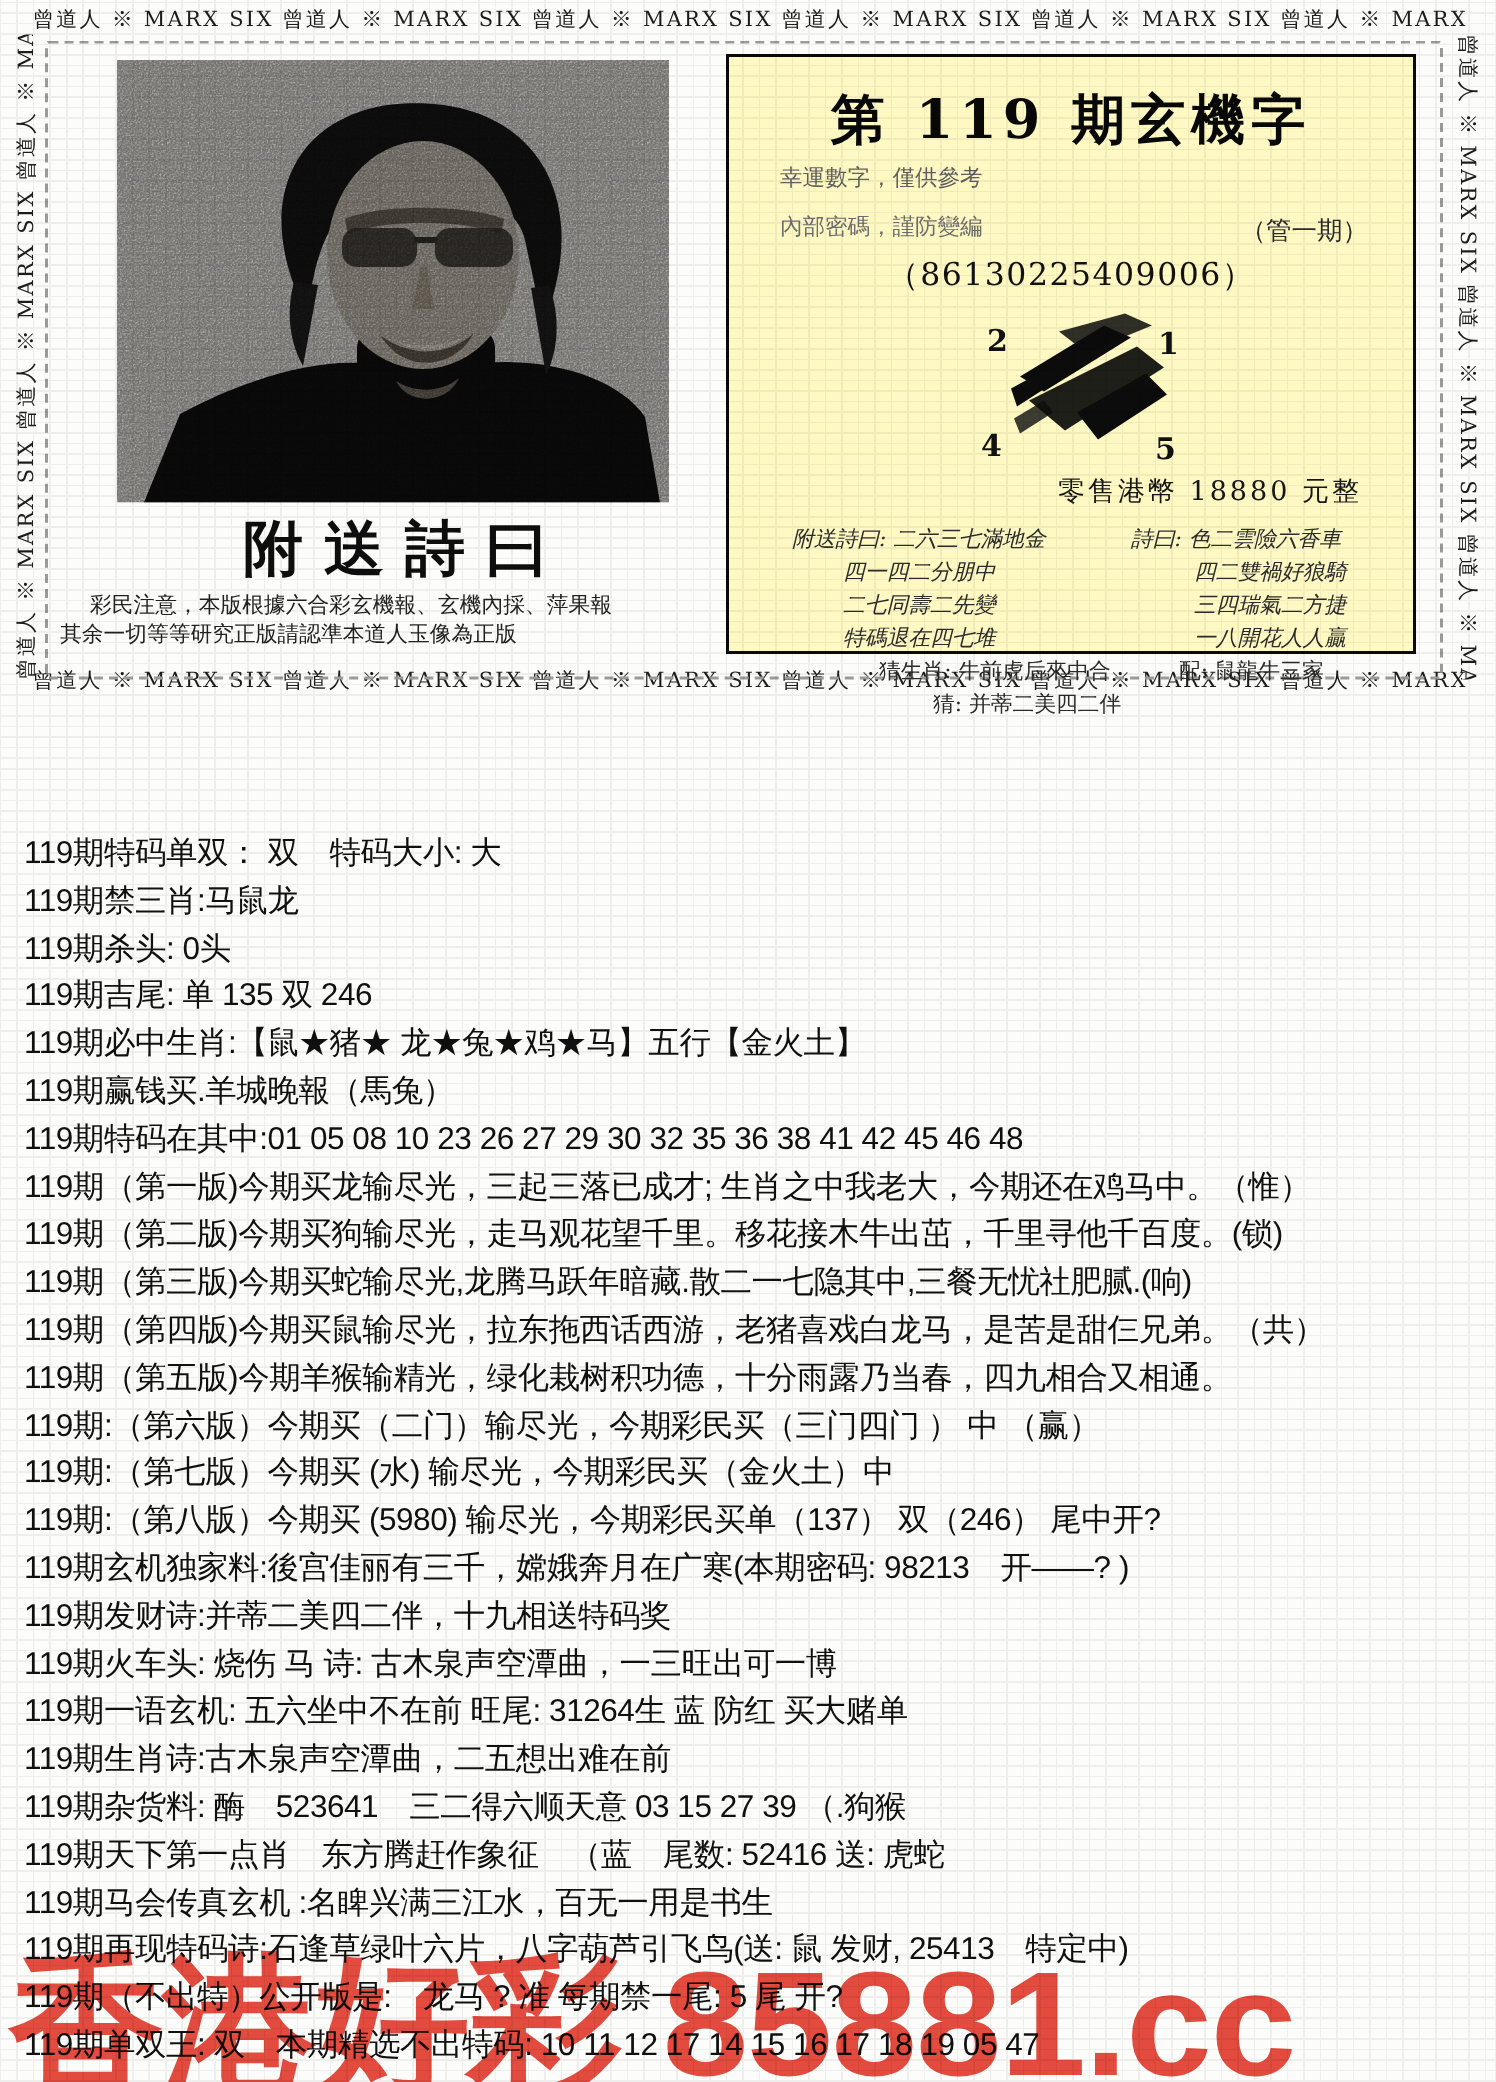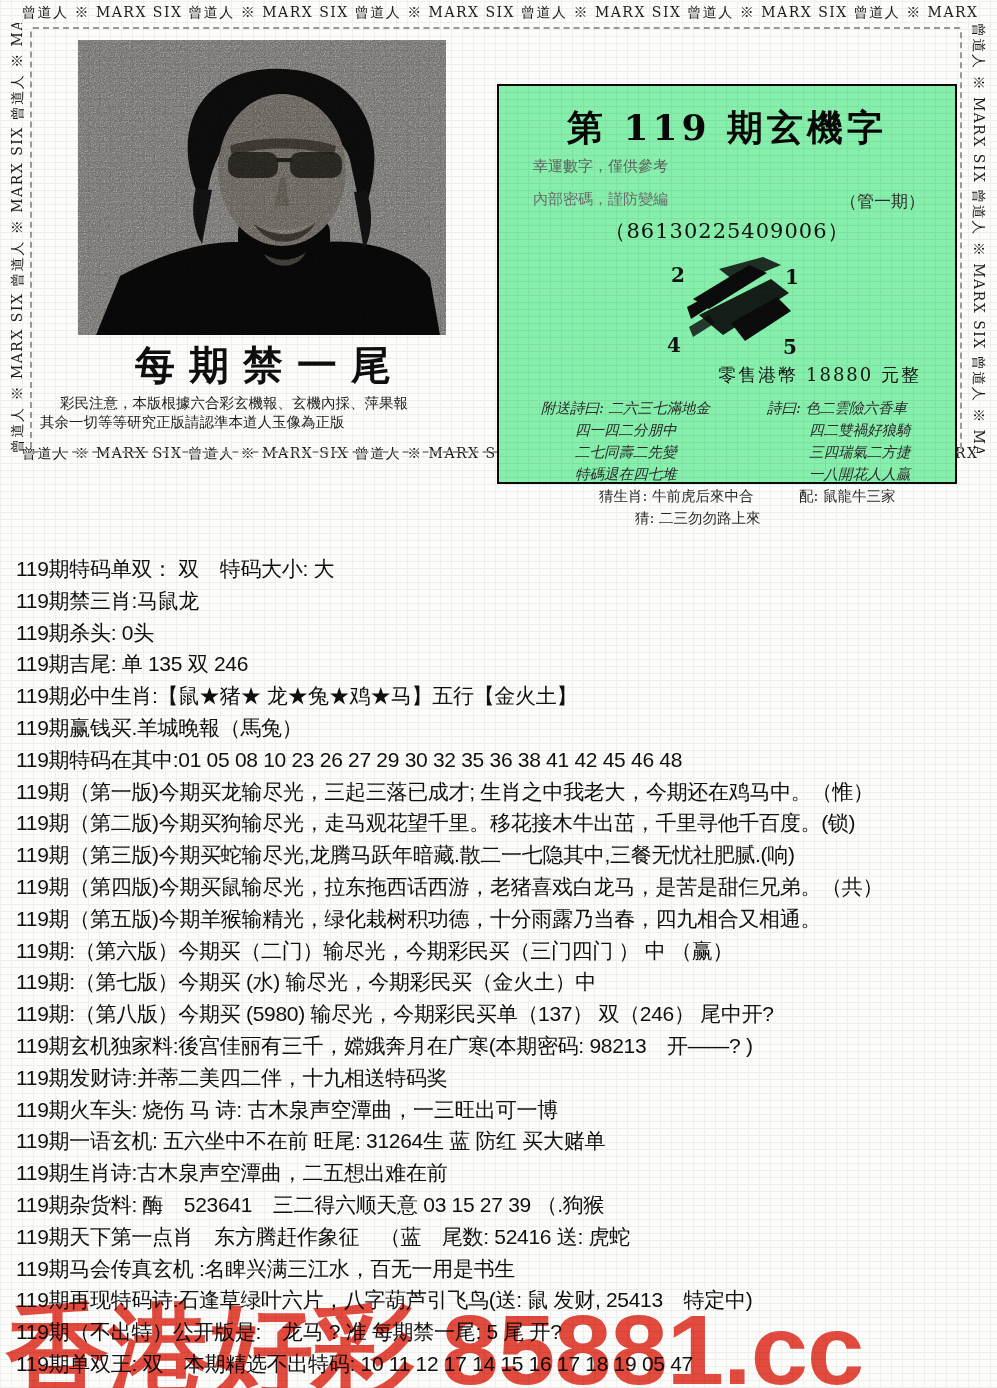--- a/index.html
+++ b/index.html
@@ -17,22 +17,22 @@
               border:2px dashed #9a9a9a;border-radius:3px;}
   
   #photo{position:absolute;left:78px;top:40px;width:368px;height:295px;background:#efede9;}
   #photo-caption{position:absolute;left:58px;top:338px;width:424px;text-align:center;
       font-family:"DejaVu Serif",serif;font-weight:bold;font-size:40px;letter-spacing:14px;color:#0e0e0e;}
   .photo-note{position:absolute;left:36px;width:452px;font-family:"DejaVu Serif",serif;
       font-size:14.5px;color:#222;white-space:nowrap;}
   #photo-note1{top:394px;left:60px;}
   #photo-note2{top:413px;left:40px;}
   
-  #mystery-box{position:absolute;left:497px;top:36px;width:456px;height:396px;
-      border:2px solid #0a0a0a;background:#86efac;margin-top:48px;}
+  #mystery-box{position:absolute;left:484px;top:36px;width:456px;height:396px;
+      border:2px solid #0a0a0a;background:#fef9c3;}
   #mb-title{margin-top:18px;text-align:center;font-family:"DejaVu Serif",serif;
       font-weight:bold;font-size:36px;letter-spacing:4px;color:#080808;}
   #mb-subrow{display:flex;justify-content:space-between;padding:14px 30px 0 34px;
       font-family:"DejaVu Serif",serif;}
   #mb-sub-left{font-size:15px;color:#6d6d6d;filter:blur(.4px);}
   #mb-sub-right{font-size:17px;color:#2a2a2a;}
   #mb-sub2{padding:4px 0 0 34px;font-family:"DejaVu Serif",serif;font-size:15px;color:#5f5f5f;filter:blur(.3px);}
   #mb-code{margin-top:4px;text-align:center;font-family:"DejaVu Serif",serif;
       font-size:21px;letter-spacing:1px;color:#111;}
   #mb-blob{position:relative;height:118px;}
@@ -104,21 +104,21 @@
 
       <path d="M202,138 C200,152 198,160 196,166 L212,166 C210,158 208,150 207,138 Z" fill="#b4aa9a"></path>
 
       <path d="M176,184 C196,198 220,198 238,182 C224,208 190,208 176,184 Z" fill="#6b6156"></path>
       <path d="M182,186 C200,196 218,196 232,184 C218,192 196,192 182,186 Z" fill="#efe9df"></path>
 
       <path d="M186,214 C198,222 216,222 228,212 C220,230 194,230 186,214 Z" fill="#a79d8d" opacity=".7"></path>
       <rect x="0" y="0" width="368" height="295" filter="url(#grain)" opacity=".5"></rect>
     </svg>
   </div>
-  <div id="photo-caption">每期禁一尾</div>
+  <div id="photo-caption">附送詩曰</div>
   <div class="photo-note" id="photo-note1">彩民注意，本版根據六合彩玄機報、玄機內採、萍果報</div>
   <div class="photo-note" id="photo-note2">其余一切等等研究正版請認準本道人玉像為正版</div>
 
   <div id="mystery-box">
     <div id="mb-title">第 119 期玄機字</div>
     <div id="mb-sub2">幸運數字，僅供參考</div>
     <div id="mb-subrow">
       <span id="mb-sub-left">內部密碼，謹防變編</span>
       <span id="mb-sub-right">（管一期）</span>
     </div>
@@ -154,21 +154,21 @@
           <li>詩曰: 色二雲險六香車</li>
           <li>四二雙禍好狼騎</li>
           <li>三四瑞氣二方捷</li>
           <li>一八開花人人贏</li>
         </ul>
       </div>
       <div id="mb-guessrow">
         <span id="mb-guess-zodiac">猜生肖: 牛前虎后來中合</span>
         <span id="mb-match">配: 鼠龍牛三家</span>
       </div>
-      <div id="mb-guess2">猜: 二三勿勿路上來</div>
+      <div id="mb-guess2">猜: 并蒂二美四二伴</div>
     </div>
   </div>
 
   <div id="main-lines">
     <div class="mline">119期特码单双： 双　特码大小: 大</div>
     <div class="mline">119期禁三肖:马鼠龙</div>
     <div class="mline">119期杀头: 0头</div>
     <div class="mline">119期吉尾: 单 135 双  246</div>
     <div class="mline">119期必中生肖:【鼠★猪★ 龙★兔★鸡★马】五行【金火土】</div>
     <div class="mline">119期赢钱买.羊城晚報（馬兔）</div>

